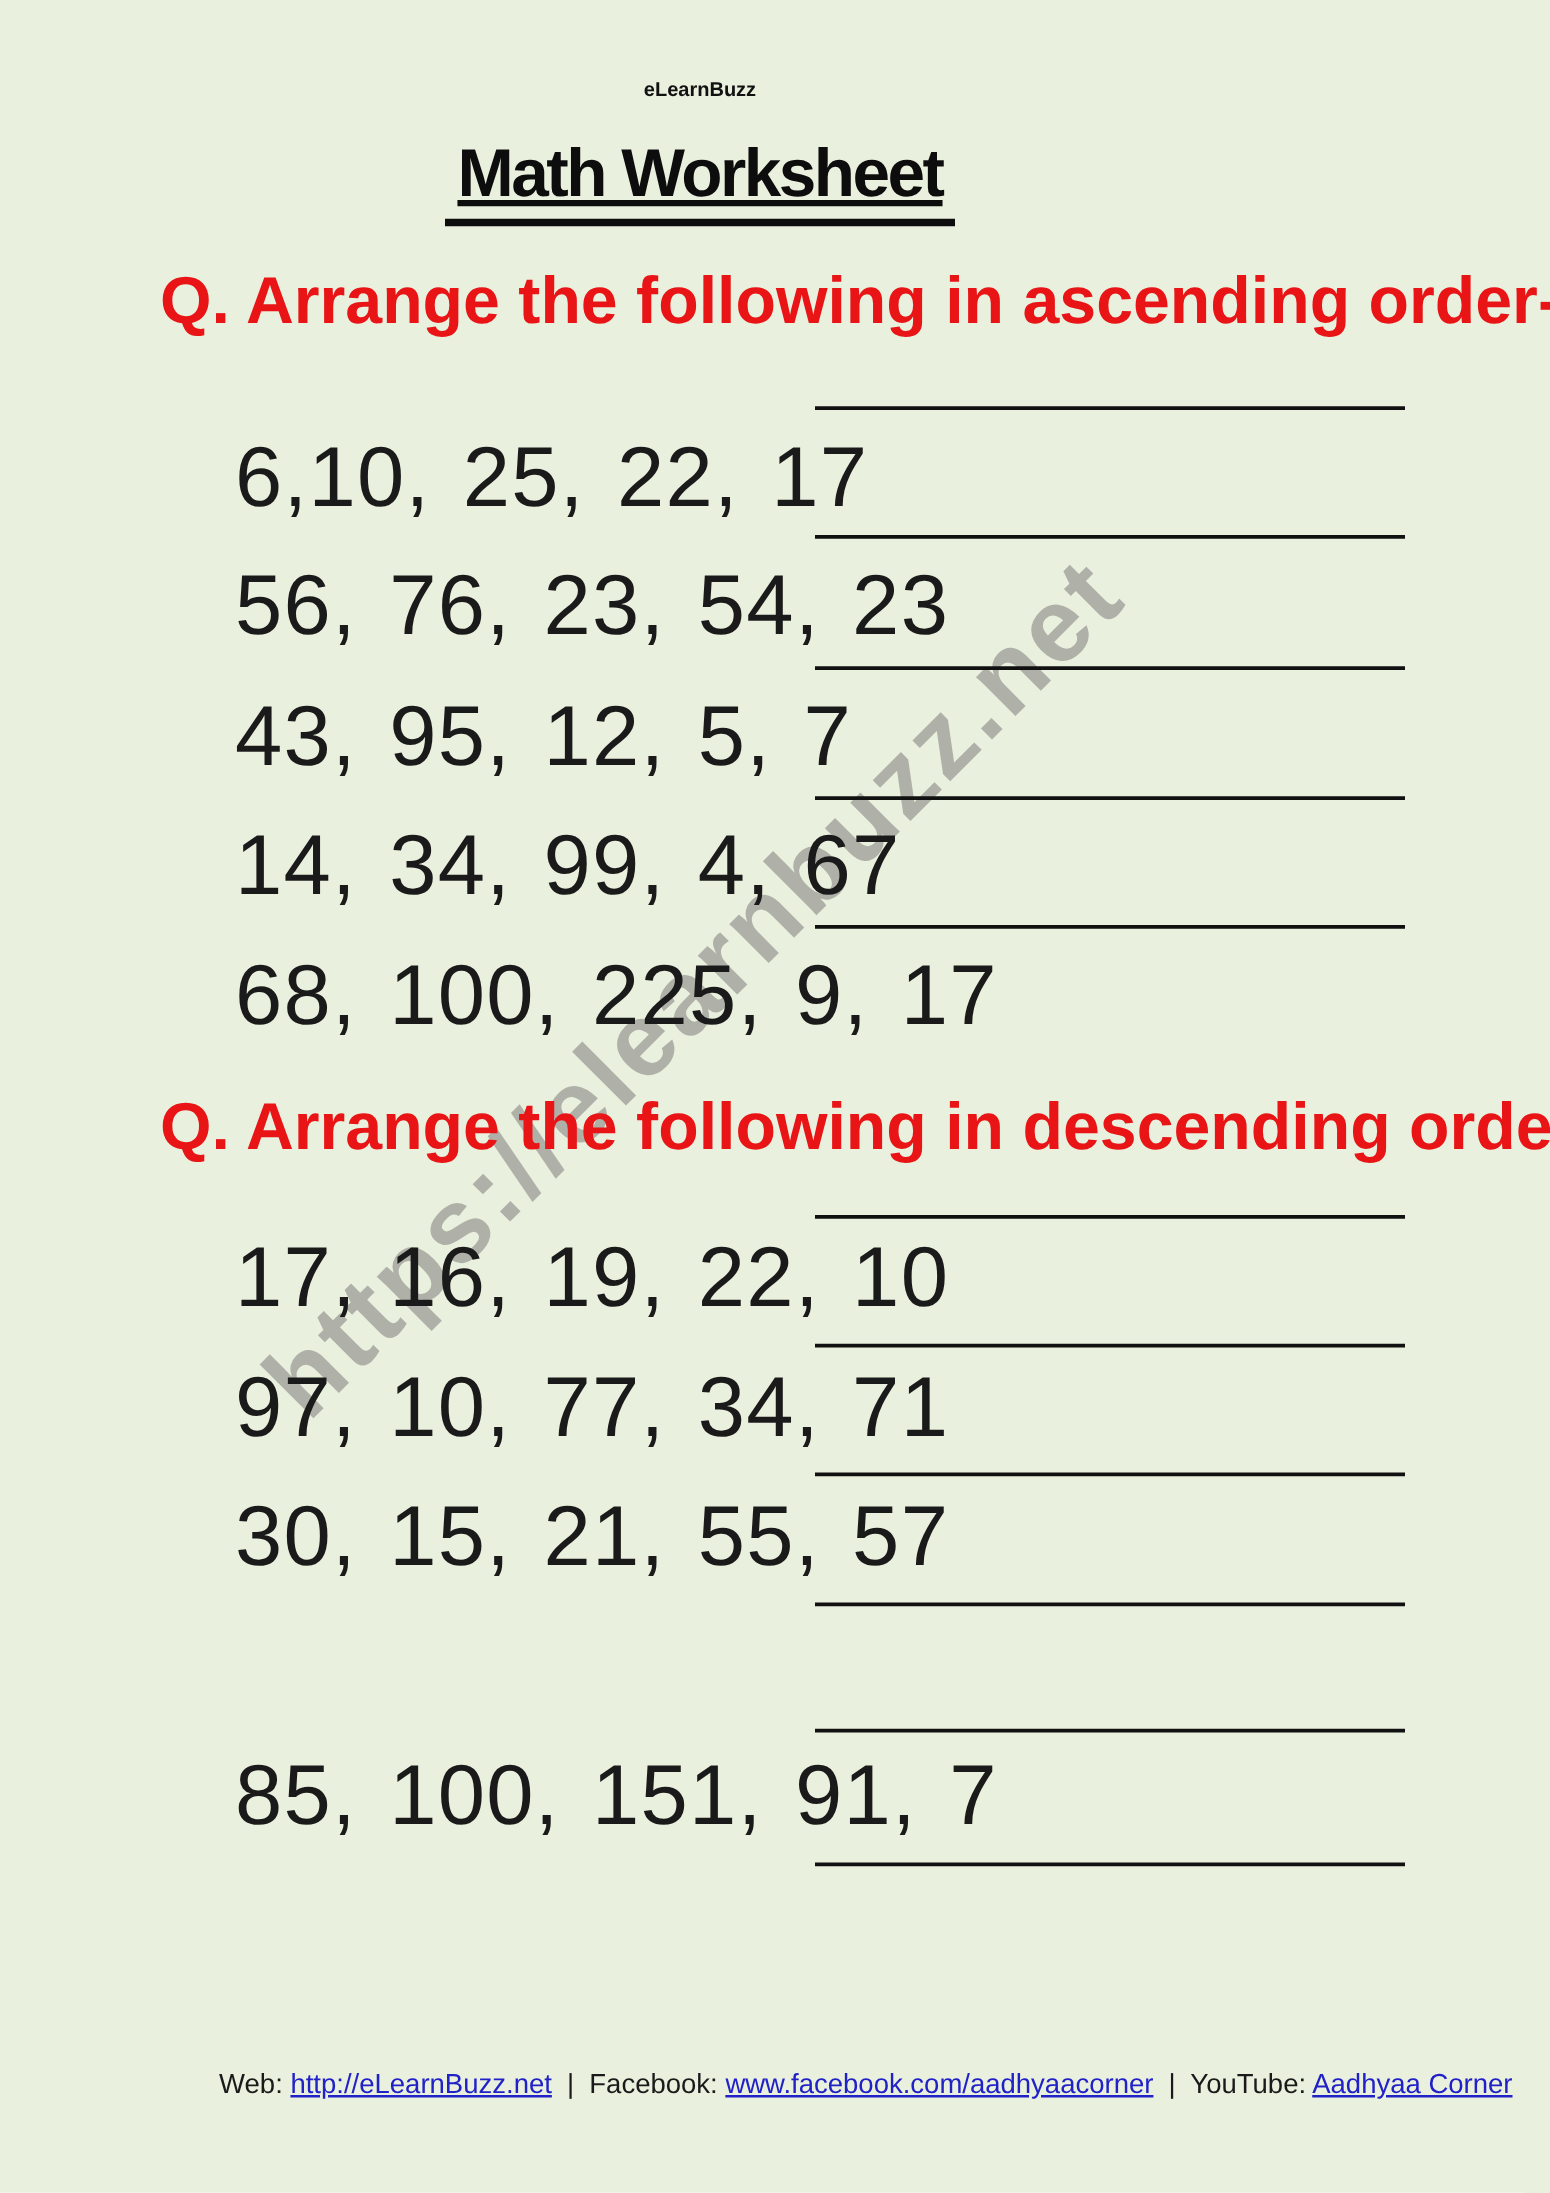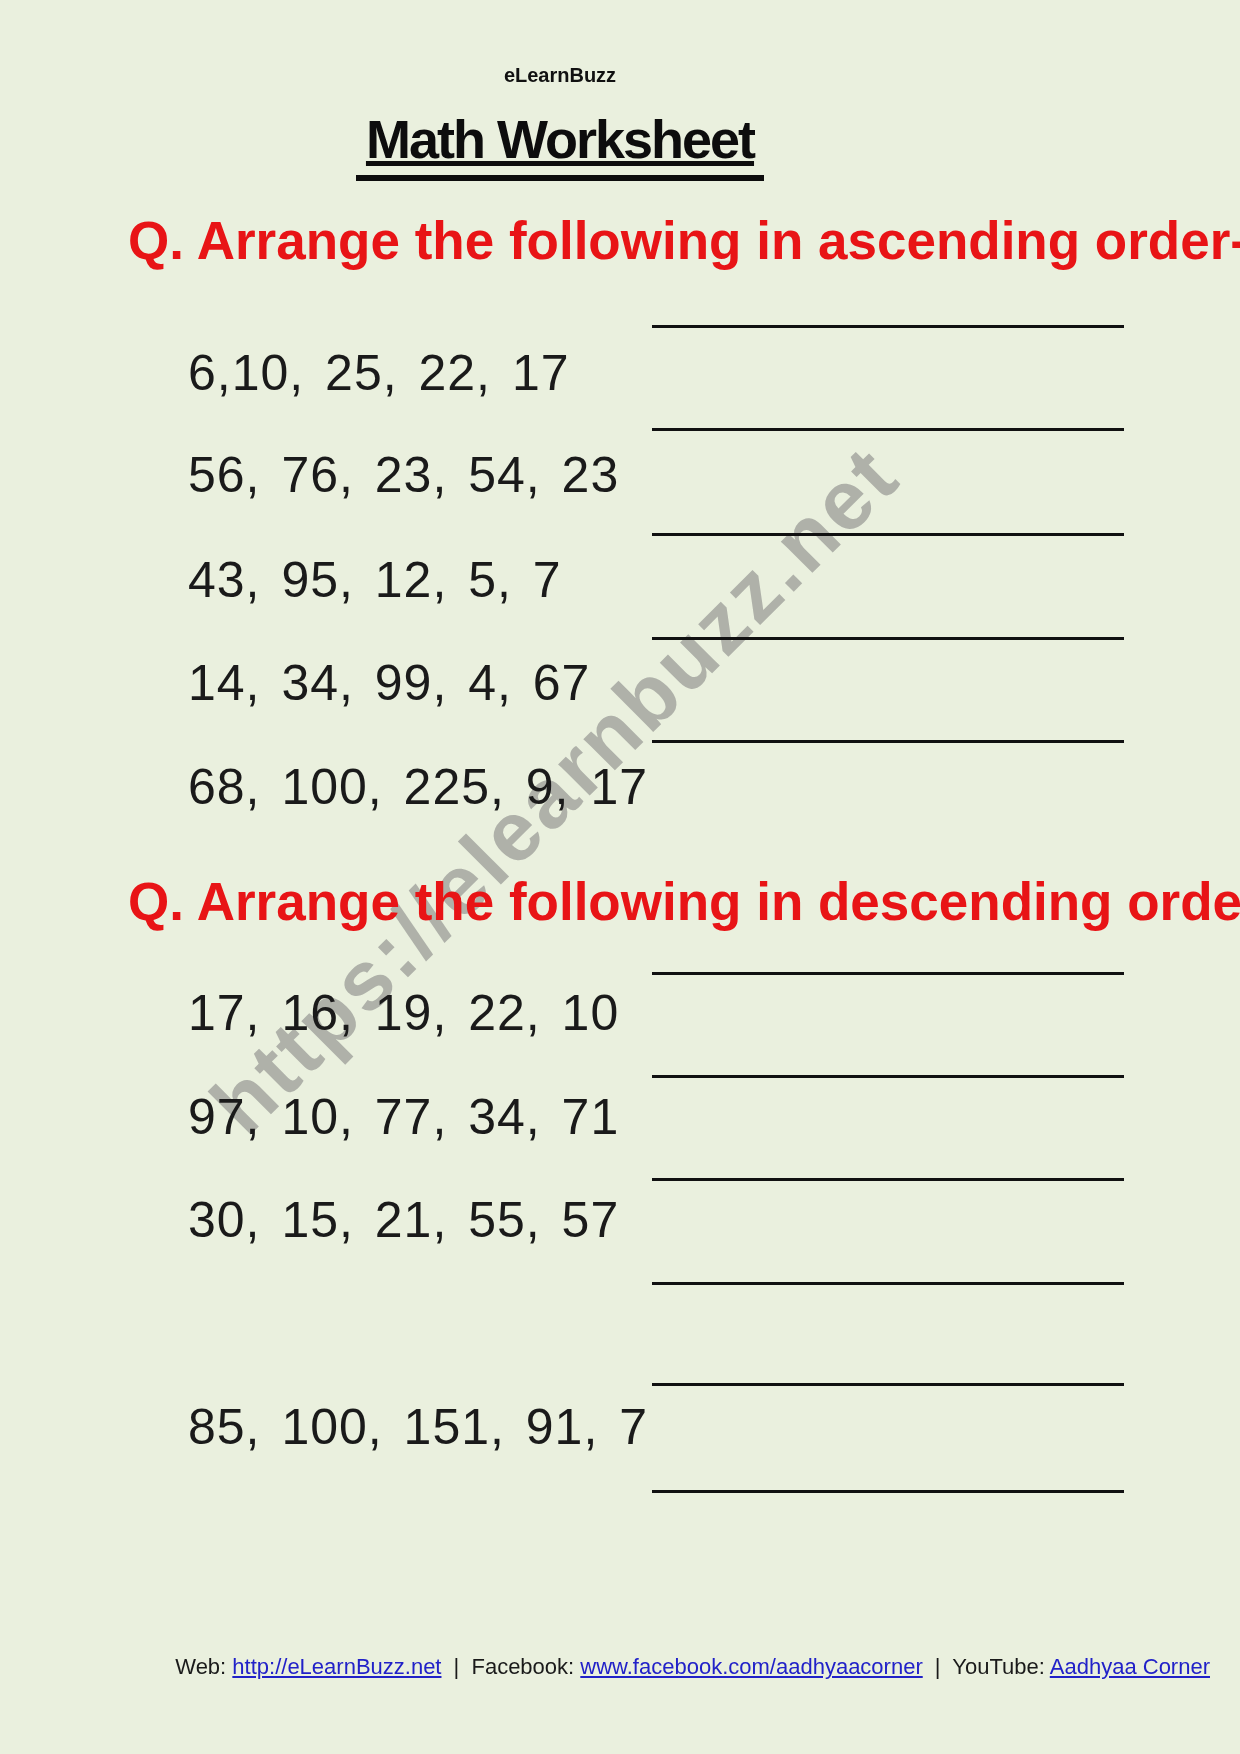--- a/index.html
+++ b/index.html
@@ -9,21 +9,21 @@
     height:1754px;
     background:#eaf0de;
     font-family:"Liberation Sans","DejaVu Sans",sans-serif;
     color:#161616;
     overflow:hidden;
   }
   .abs{position:absolute;}
   .brand{
     left:0; top:64px; width:1120px;
     text-align:center;
-    font-size:20px;
+    font-size:16px;
     font-weight:bold;
     color:#111;
     z-index:3;
   }
   .title-wrap{
     left:0; top:108px; width:1120px;
     text-align:center;
     z-index:3;
   }
   .title{
@@ -40,21 +40,21 @@
     left:128px;
     font-size:53px;
     font-weight:bold;
     color:#e81416;
     white-space:nowrap;
     z-index:3;
     line-height:1.1;
   }
   .num-row{
     left:188px;
-    font-size:50px;
+    font-size:68px;
     color:#1a1a1a;
     letter-spacing:1px;
     word-spacing:6px;
     white-space:nowrap;
     z-index:3;
     line-height:1;
   }
   .answer-line{
     left:652px;
     width:472px;

